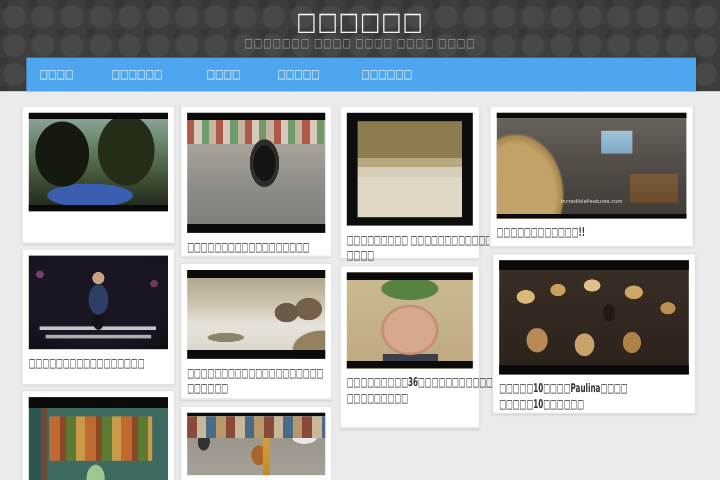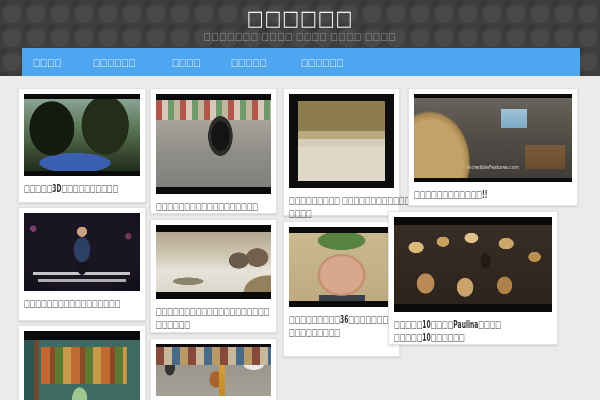--- a/index.html
+++ b/index.html
@@ -52,21 +52,21 @@
   }
   .cap-line:empty{display:none;}
   
   .pos0{left:18px;top:88px;width:128px;height:115px;}
   .pos1{left:150px;top:88px;width:127px;height:126px;}
   .pos2{left:283px;top:88px;width:117px;height:128px;}
   .pos3{left:408px;top:88px;width:170px;height:118px;}
   .pos4{left:18px;top:207px;width:128px;height:114px;}
   .pos5{left:150px;top:219px;width:127px;height:114px;}
   .pos6{left:283px;top:221px;width:117px;height:136px;}
-  .pos7{left:388px;top:211px;width:170px;height:134px;}
+  .pos7{left:410px;top:211px;width:170px;height:134px;}
   .pos8{left:18px;top:325px;width:128px;height:110px;}
   .pos9{left:150px;top:338px;width:127px;height:95px;}
   
   .t0{height:82px;background:
       linear-gradient(180deg,#0a0a0a 0 5px,transparent 5px calc(100% - 5px),#0a0a0a calc(100% - 5px)),
       radial-gradient(38px 46px at 24% 42%,#141a10 0 58%,transparent 60%),
       radial-gradient(40px 50px at 70% 38%,#232d18 0 58%,transparent 60%),
       radial-gradient(58px 16px at 44% 84%,#3a5fb0 0 60%,transparent 63%),
       linear-gradient(180deg,#93a9a2 0%,#62805f 35%,#3c4c33 70%,#1d2418 100%);}
   .t1{height:100px;background:
@@ -156,24 +156,20 @@
   <div class="nav-item">
       <span>□□□□□</span>
     </div>
   <div class="nav-item">
       <span>□□□□□□</span>
     </div>
 </nav>
 
 <div class="card pos0">
   <div class="thumb t0"></div>
-  <div class="cap">
-    <div class="cap-line">□□□□□3D□□□□□□□□□□</div>
-
-  </div>
 </div>
 
 <div class="card pos1">
   <div class="thumb t1"></div>
   <div class="cap">
     <div class="cap-line">□□□□□□□□□□□□□□□□□□</div>
 
   </div>
 </div>
 

